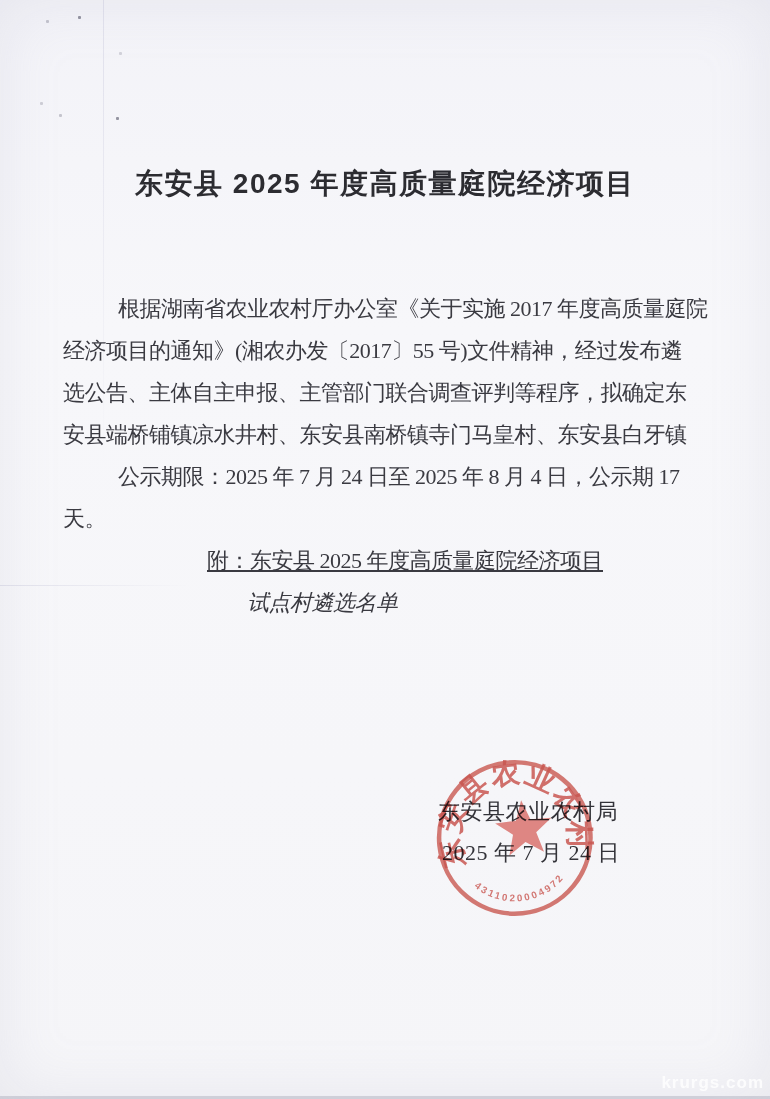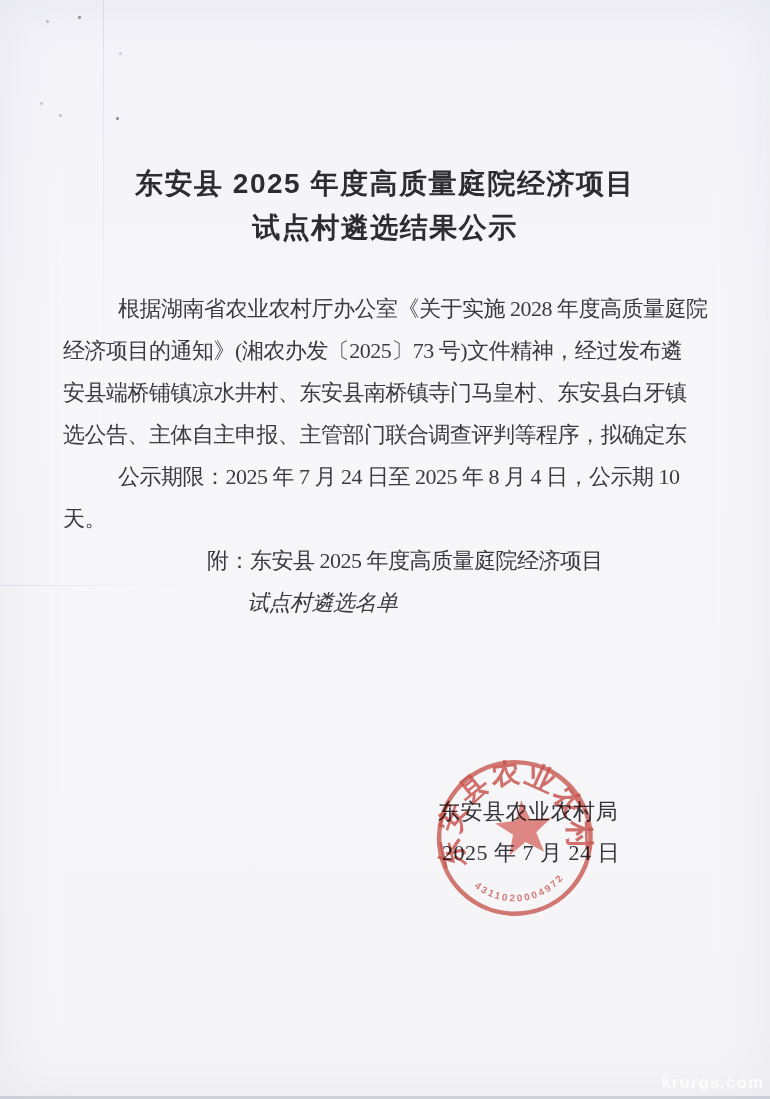--- a/index.html
+++ b/index.html
@@ -102,30 +102,29 @@
   <div class="crease-h"></div>
 
   <div class="speck" style="left:78px;top:16px"></div>
   <div class="speck" style="left:46px;top:20px;opacity:.5"></div>
   <div class="speck" style="left:119px;top:52px;opacity:.35"></div>
   <div class="speck" style="left:40px;top:102px;opacity:.4"></div>
   <div class="speck" style="left:59px;top:114px;opacity:.5"></div>
   <div class="speck" style="left:116px;top:117px"></div>
 
   <div class="doc-title" id="title-line1">东安县 2025 年度高质量庭院经济项目</div>
-  <div class="doc-title" id="title-line2">试点村遴选结果公示</div>
 
   <div class="doc-body" id="doc-body">
-      <div class="body-line" style="padding-left: 55px;">根据湖南省农业农村厅办公室《关于实施 2028 年度高质量庭院</div>
-      <div class="body-line">经济项目的通知》(湘农办发〔2025〕73 号)文件精神，经过发布遴</div>
+      <div class="body-line" style="padding-left: 55px;">根据湖南省农业农村厅办公室《关于实施 2017 年度高质量庭院</div>
+      <div class="body-line">经济项目的通知》(湘农办发〔2017〕55 号)文件精神，经过发布遴</div>
+      <div class="body-line">选公告、主体自主申报、主管部门联合调查评判等程序，拟确定东</div>
       <div class="body-line">安县端桥铺镇凉水井村、东安县南桥镇寺门马皇村、东安县白牙镇</div>
-      <div class="body-line">选公告、主体自主申报、主管部门联合调查评判等程序，拟确定东</div>
-      <div class="body-line" style="padding-left: 55px;">公示期限：2025 年 7 月 24 日至 2025 年 8 月 4 日，公示期 10</div>
+      <div class="body-line" style="padding-left: 55px;">公示期限：2025 年 7 月 24 日至 2025 年 8 月 4 日，公示期 17</div>
       <div class="body-line">天。</div>
-      <div class="body-line" style="padding-left: 144px;">附：东安县 2025 年度高质量庭院经济项目</div>
+      <div class="body-line" style="padding-left: 144px; text-decoration: underline;">附：东安县 2025 年度高质量庭院经济项目</div>
       <div class="body-line" style="padding-left: 184px; font-style: italic;">试点村遴选名单</div>
     </div>
 
   <div class="signature" id="signature-org">东安县农业农村局</div>
   <div class="signature" id="signature-date">2025 年 7 月 24 日</div>
 
   <svg class="seal-svg" viewBox="0 0 174 176">
     <defs>
       <path id="seal-top-arc" d="M 38.1 108.8 A 54 54 0 1 1 135.9 108.8" fill="none"></path>
       <path id="seal-bottom-arc" d="M 28.7 107.2 A 62 62 0 0 0 145.3 107.2" fill="none"></path>

